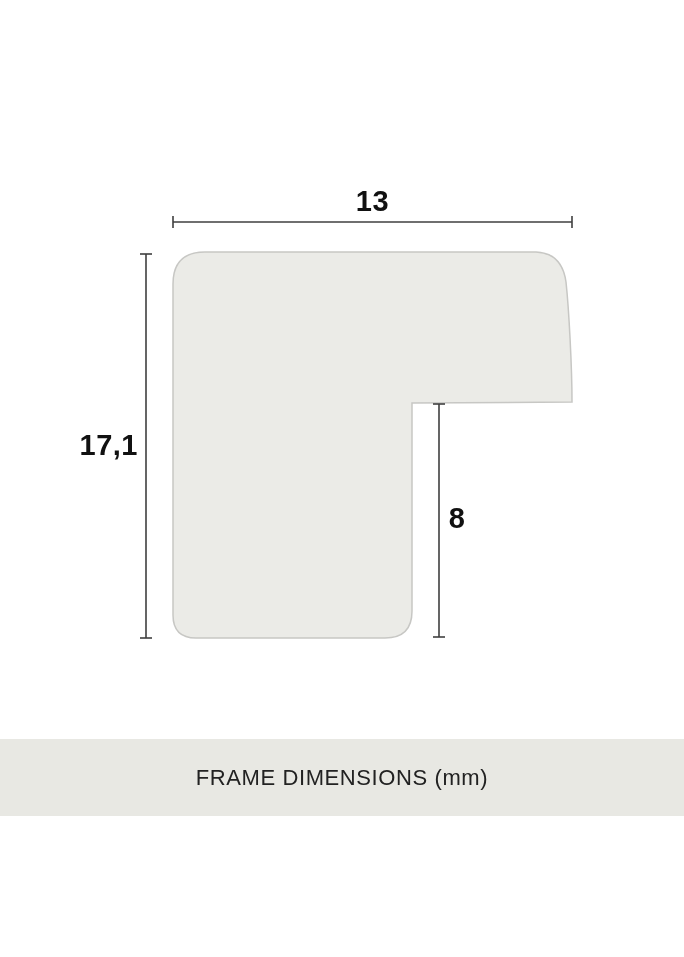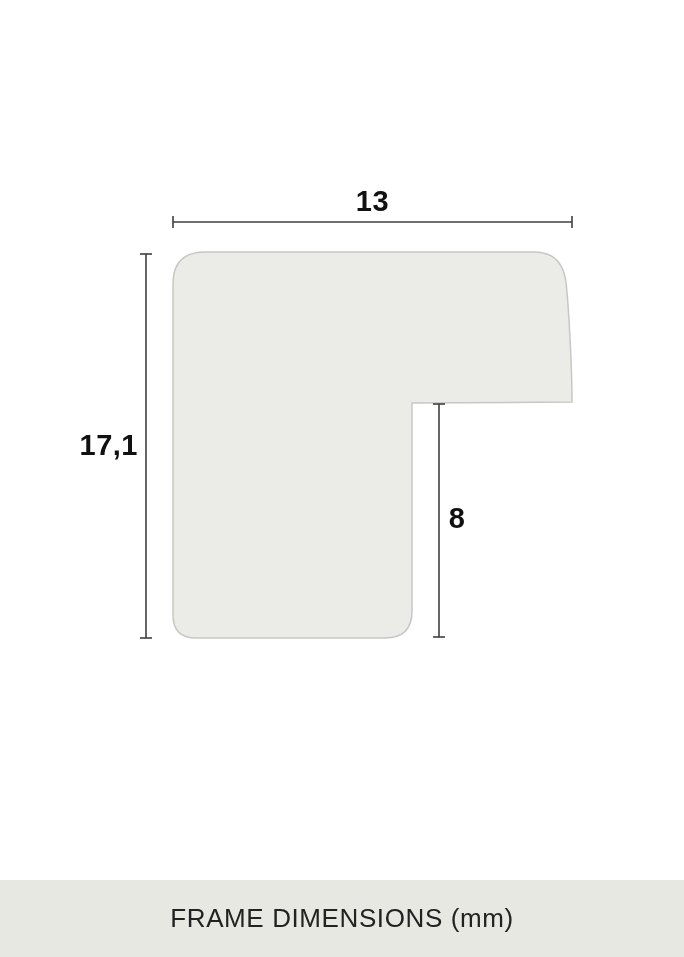--- a/index.html
+++ b/index.html
@@ -8,21 +8,21 @@
     --profile-stroke:#c7c7c4;
     --dimension-line:#3f3f3f;
     --label-text:#111111;
     --footer-bg:#e8e8e3;
     --footer-text:#222222;
   }
   *{margin:0;padding:0;box-sizing:border-box;}
   html,body{background:#ffffff;}
   .stage{
     position:relative;
-    width:684px;height:957px;
+    width:684px;height:816px;
     background:var(--background,#ffffff);
     overflow:hidden;
     font-family:"Liberation Sans","DejaVu Sans",sans-serif;
   }
   .diagram-svg{position:absolute;left:0;top:0;}
   .profile-shape{
     fill:var(--profile-fill,#ebebe7);
     stroke:var(--profile-stroke,#c7c7c4);
     stroke-width:1.5;
   }
@@ -44,21 +44,21 @@
   .dim-label.rabbet{left:444px;top:501px;width:26px;text-align:center;}
   .footer-bar{
     position:absolute;
     left:0;bottom:0;
     width:684px;height:77px;
     background:var(--footer-bg,#e8e8e3);
     display:flex;align-items:center;justify-content:center;
   }
   .footer-caption{
     color:var(--footer-text,#222222);
-    font-size:26px;
+    font-size:22px;
     font-weight:500;
     letter-spacing:0.6px;
   }
 </style>
 </head>
 <body>
 
 <div class="stage">
 
   <svg class="diagram-svg" width="684" height="880" viewBox="0 0 684 880" aria-hidden="true">

